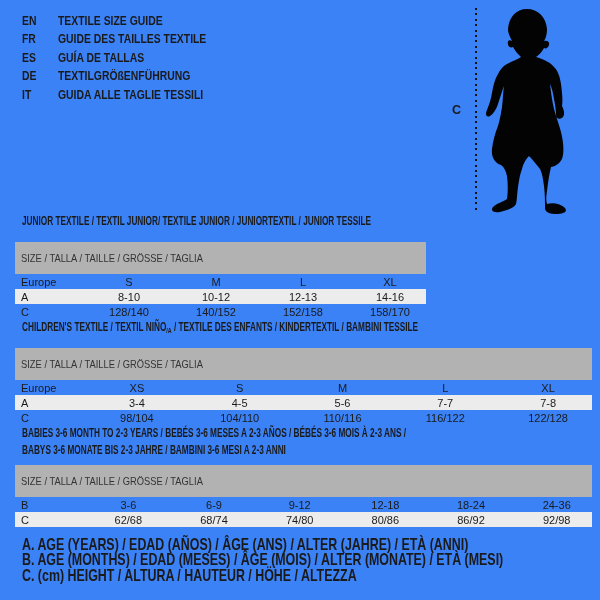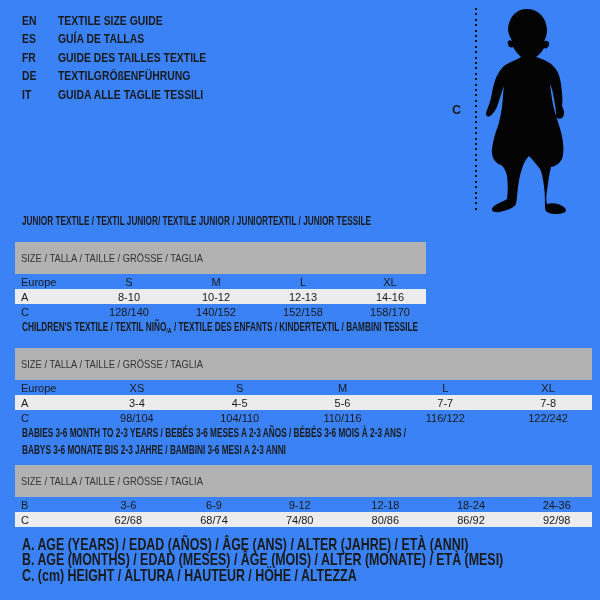--- a/index.html
+++ b/index.html
@@ -46,26 +46,26 @@
 <body>
 
 <div class="canvas">
 
   <div class="lang-block">
     <div class="lang-row">
       <div class="lang-code"><span class="cx cx80">EN</span></div>
       <div class="lang-title"><span class="cx cx80">TEXTILE SIZE GUIDE</span></div>
     </div>
     <div class="lang-row">
+      <div class="lang-code"><span class="cx cx80">FR</span></div>
+      <div class="lang-title"><span class="cx cx80">GUIDE DES TAILLES TEXTILE</span></div>
+    </div>
+    <div class="lang-row">
       <div class="lang-code"><span class="cx cx80">ES</span></div>
       <div class="lang-title"><span class="cx cx80">GUÍA DE TALLAS</span></div>
-    </div>
-    <div class="lang-row">
-      <div class="lang-code"><span class="cx cx80">FR</span></div>
-      <div class="lang-title"><span class="cx cx80">GUIDE DES TAILLES TEXTILE</span></div>
     </div>
     <div class="lang-row">
       <div class="lang-code"><span class="cx cx80">DE</span></div>
       <div class="lang-title"><span class="cx cx80">TEXTILGRÖßENFÜHRUNG</span></div>
     </div>
     <div class="lang-row">
       <div class="lang-code"><span class="cx cx80">IT</span></div>
       <div class="lang-title"><span class="cx cx80">GUIDA ALLE TAGLIE TESSILI</span></div>
     </div>
   </div>
@@ -177,21 +177,21 @@
       <div class="t-cell">5-6</div>
       <div class="t-cell">7-7</div>
       <div class="t-cell">7-8</div>
     </div>
     <div class="t-row">
       <div class="t-cell t-label">C</div>
       <div class="t-cell">98/104</div>
       <div class="t-cell">104/110</div>
       <div class="t-cell">110/116</div>
       <div class="t-cell">116/122</div>
-      <div class="t-cell">122/242</div>
+      <div class="t-cell">122/128</div>
     </div>
   </div>
 
   <div class="sec-title" style="top:425px;line-height:17px;">
     <div><span class="cx cx66">BABIES 3-6 MONTH TO 2-3 YEARS / BEBÉS 3-6 MESES A 2-3 AÑOS / BÉBÉS 3-6 MOIS À 2-3 ANS /</span></div>
     <div><span class="cx cx66">BABYS 3-6 MONATE BIS 2-3 JAHRE / BAMBINI 3-6 MESI A 2-3 ANNI</span></div>
   </div>
   <div class="size-table" style="left:15px;top:465px;width:577px;">
     <div class="t-bar">
       <span class="cx cx85">SIZE / TALLA / TAILLE / GRÖSSE / TAGLIA</span>

